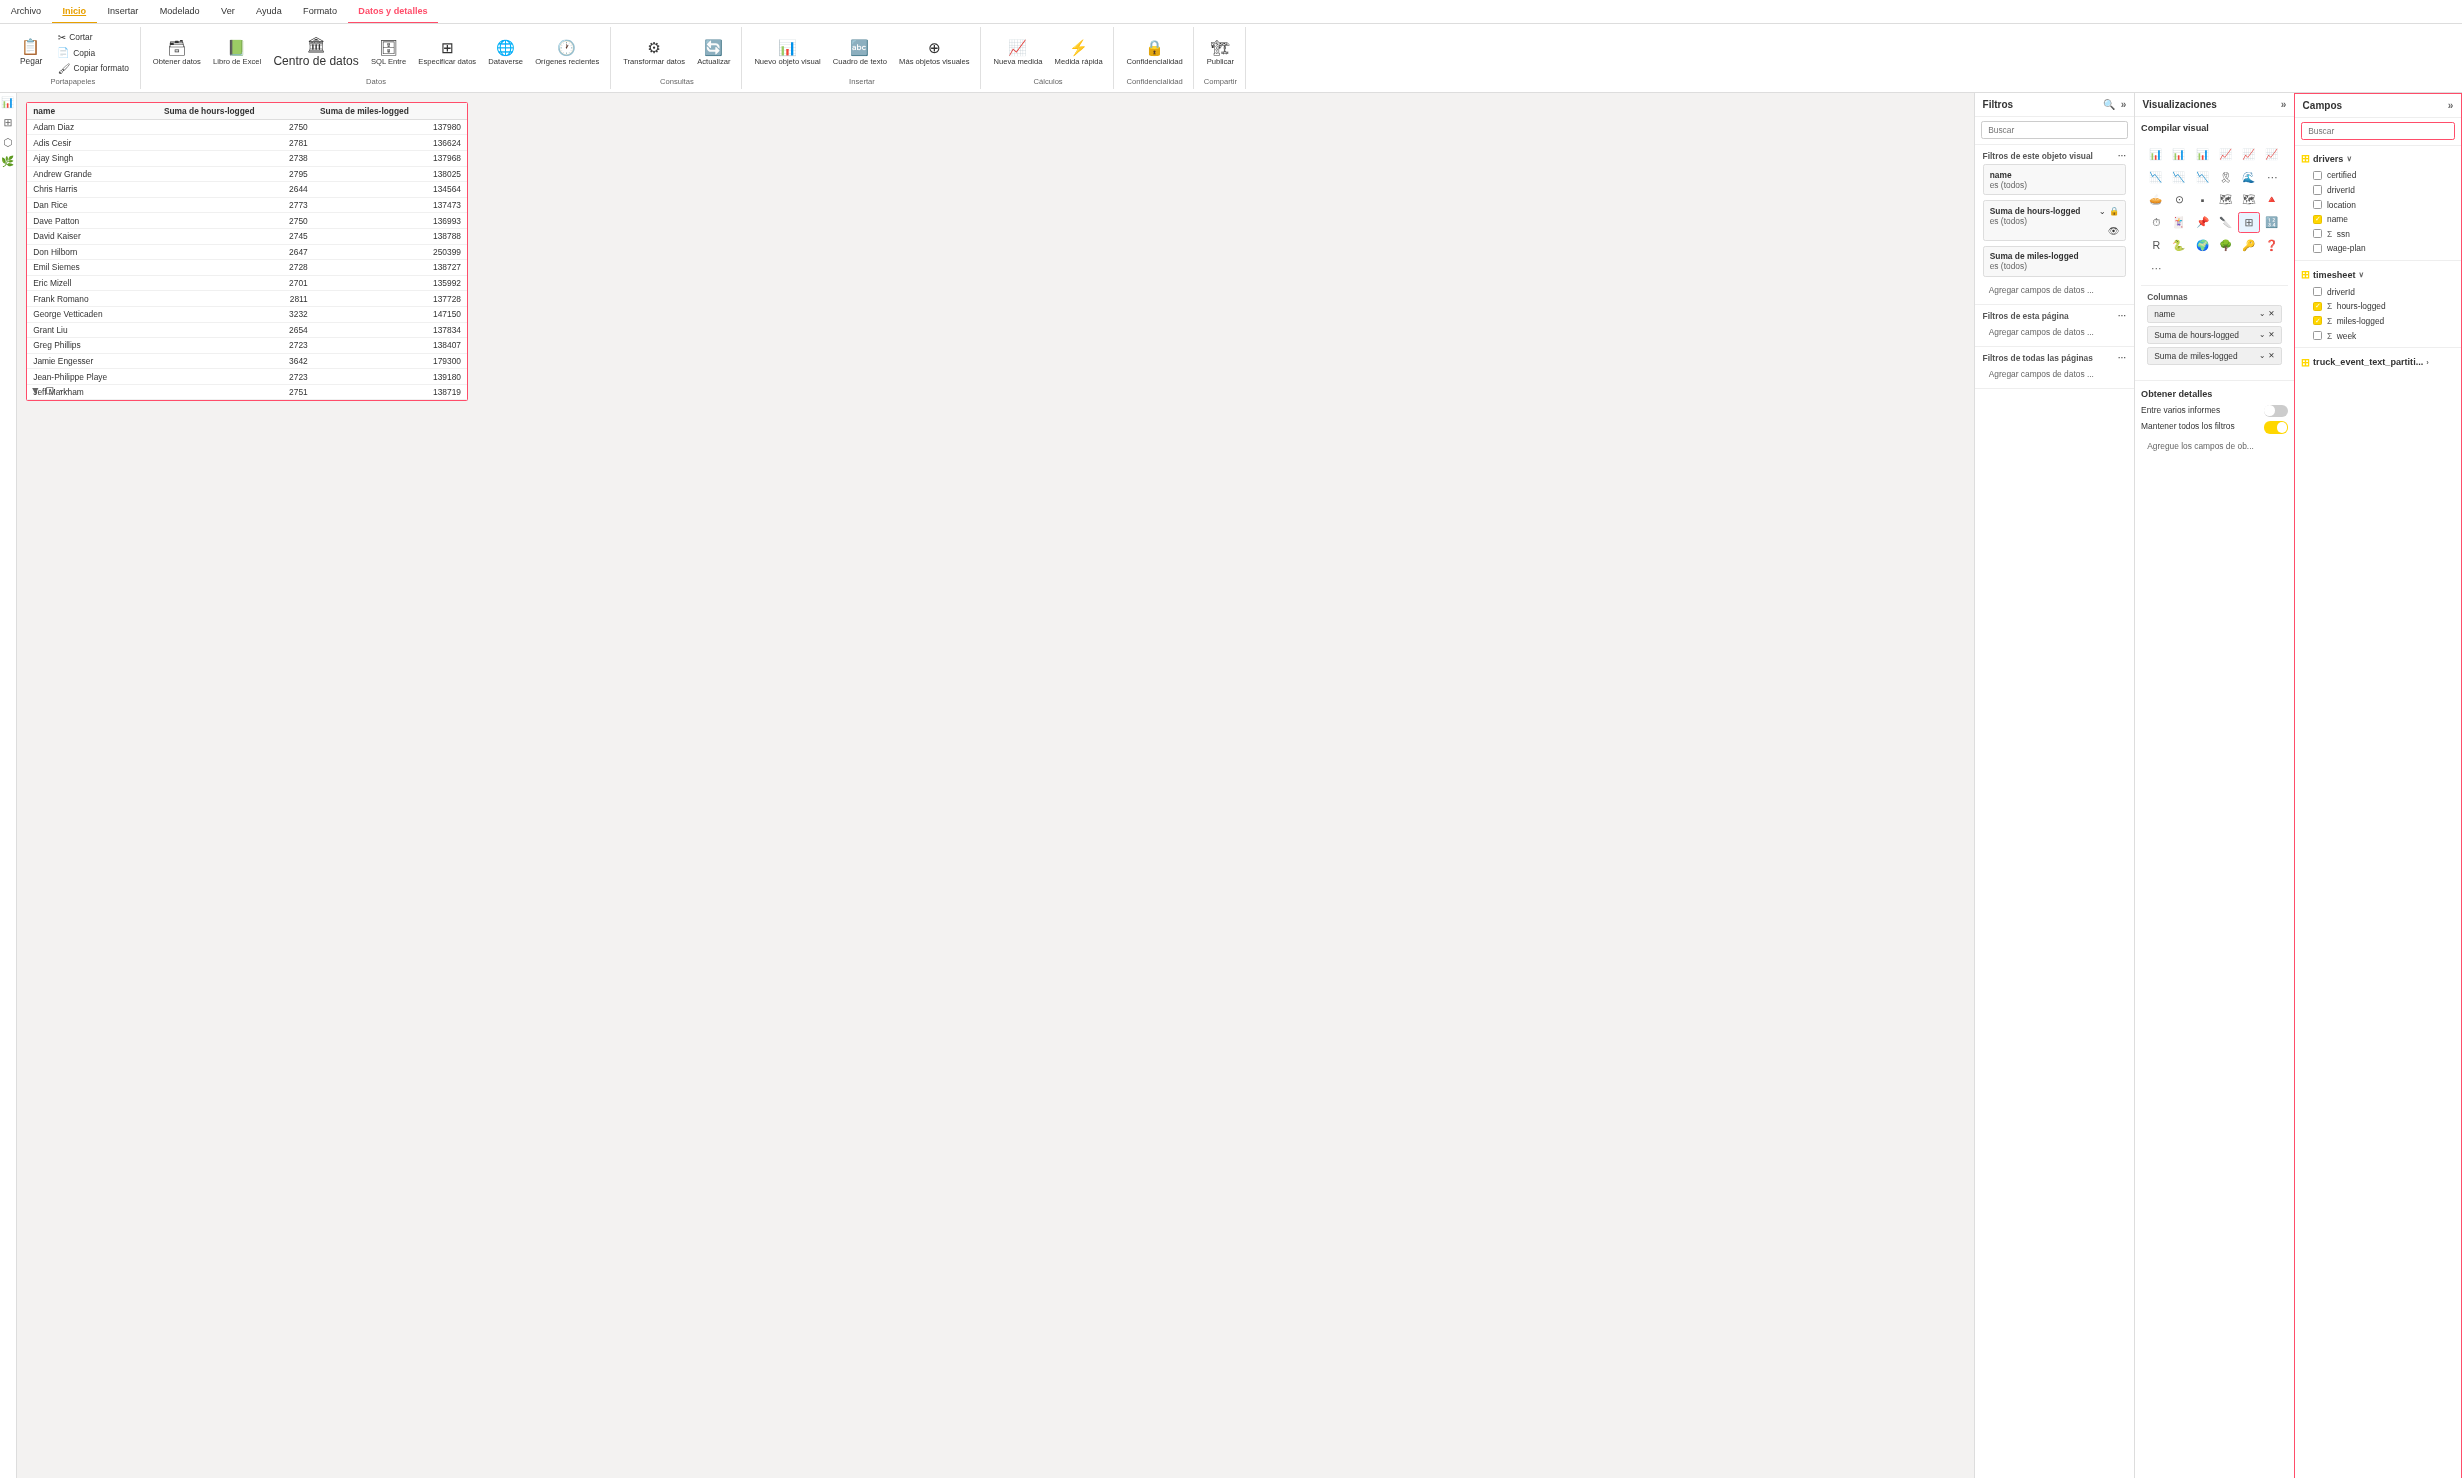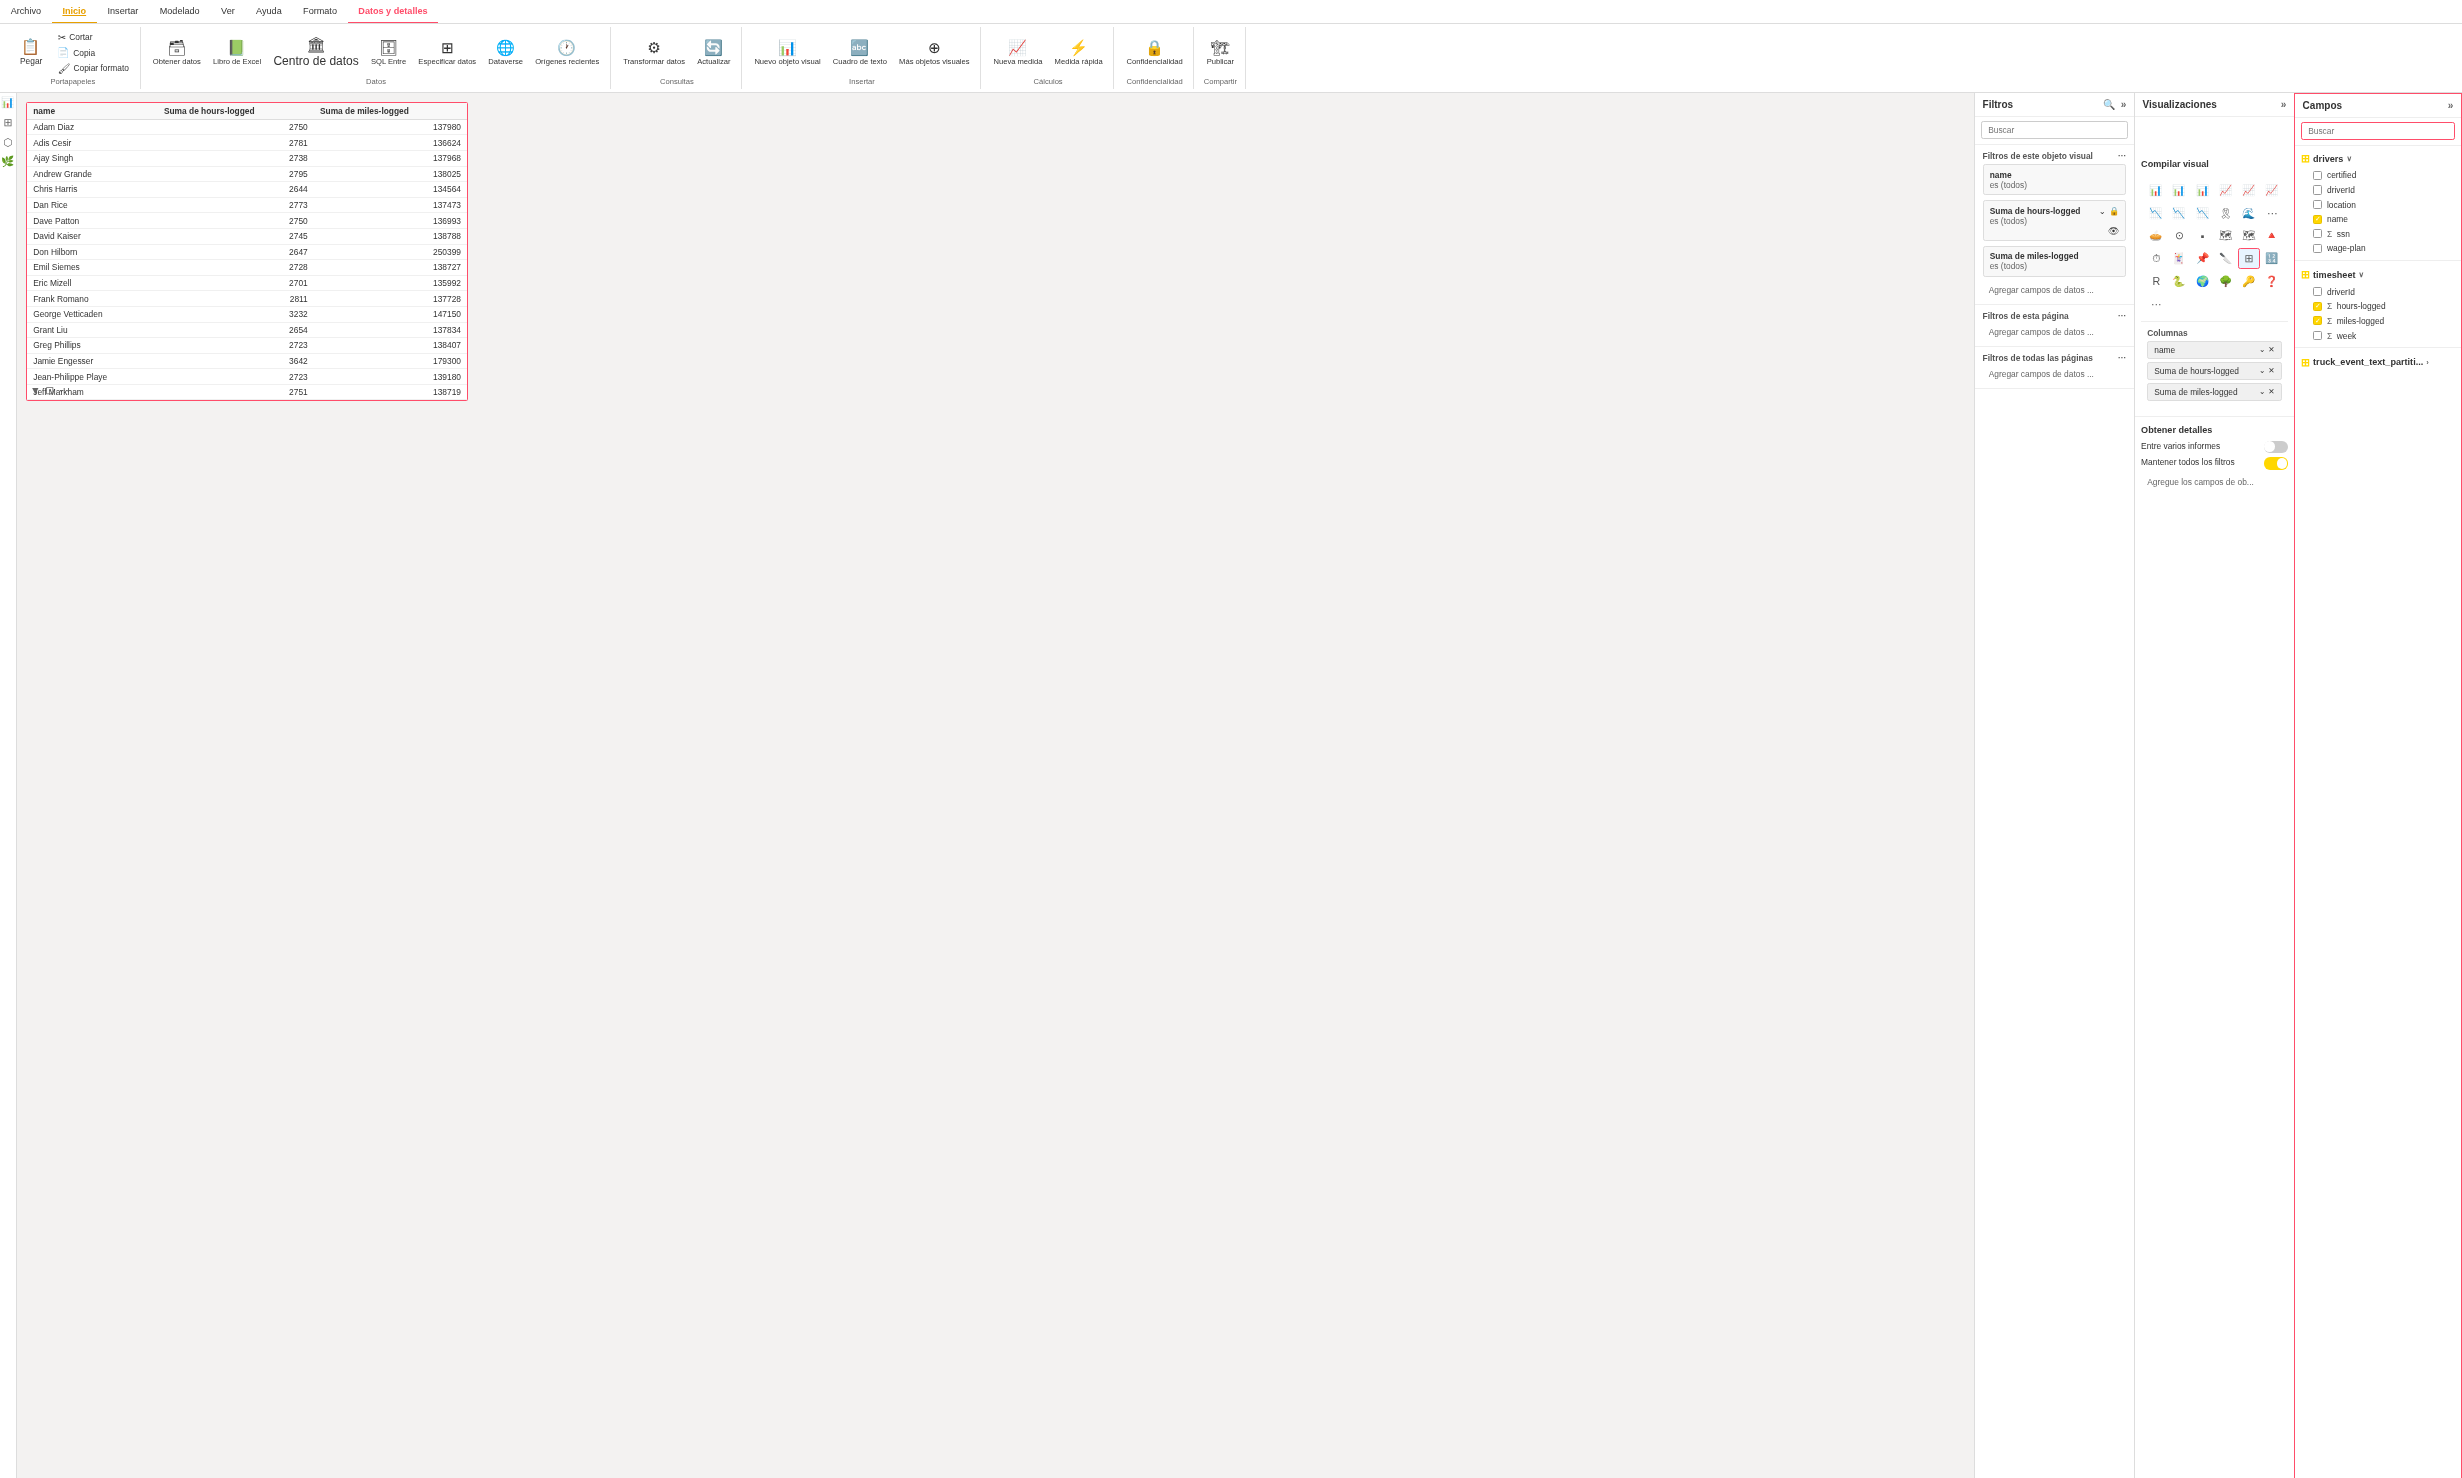--- a/index.html
+++ b/index.html
@@ -53,21 +53,21 @@
     .filter-card-value { color: #666; }
     .add-field-btn { color: #666; font-size: 8.4px; padding: 3px 6.1px; cursor: pointer; }
 
     
     .viz-icons-grid { display: grid; grid-template-columns: repeat(6, 1fr); gap: 1.5px; padding: 4.6px; }
     .viz-icon { width: 21.3px; height: 21.3px; display: flex; align-items: center; justify-content: center; cursor: pointer; border-radius: 2.3px; font-size: 10.7px; color: #555; border: 0.8px solid transparent; }
     .viz-icon.active { background: #e8f4ff; border: 1.5px solid #ff4d6a; }
 
     
     .compile-section { padding: 6.1px; }
-    .compile-title { font-size: 9.1px; font-weight: 600; margin-bottom: 6.1px; margin-top: 36px; }
+    .compile-title { font-size: 9.1px; font-weight: 600; margin-bottom: 6.1px; }
     .columns-section { padding: 4.6px 6.1px; }
     .columns-title { font-size: 8.4px; font-weight: 600; color: #555; margin-bottom: 3px; }
     .column-pill { background: #f0f0f0; border: 0.8px solid #ddd; border-radius: 2.3px; padding: 3px 6.1px; font-size: 8.4px; margin-bottom: 3px; display: flex; align-items: center; justify-content: space-between; cursor: pointer; }
     .details-section { padding: 6.1px; }
     .details-title { font-size: 9.1px; font-weight: 600; margin-bottom: 6.1px; }
     .details-row { display: flex; align-items: flex-start; justify-content: space-between; margin-bottom: 4.6px; font-size: 8.4px; }
     .toggle { width: 24.4px; height: 12.2px; background: #ccc; border-radius: 6.1px; position: relative; cursor: pointer; }
     .toggle.on { background: #ffd700; }
     .toggle-knob { width: 10.7px; height: 10.7px; background: #fff; border-radius: 50%; position: absolute; top: 0.8px; transition: left 0.2s; }
     .toggle.on .toggle-knob { left: 13px; }

